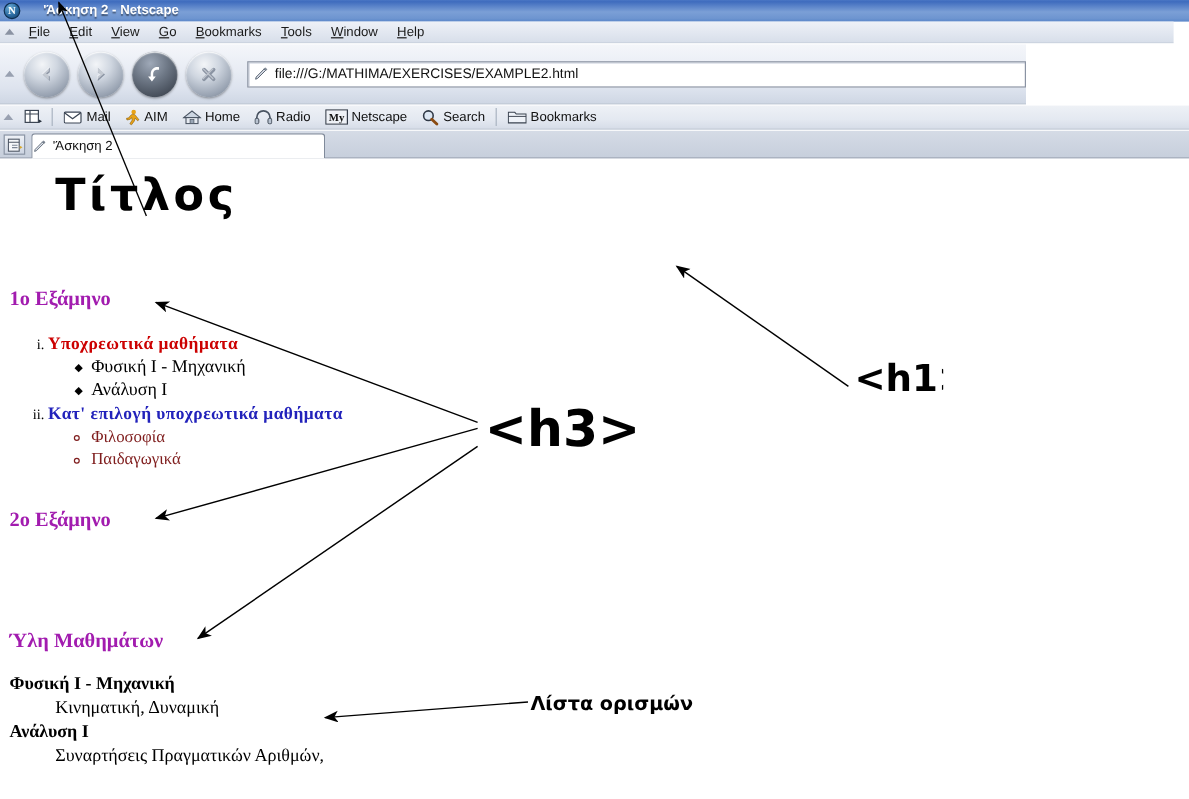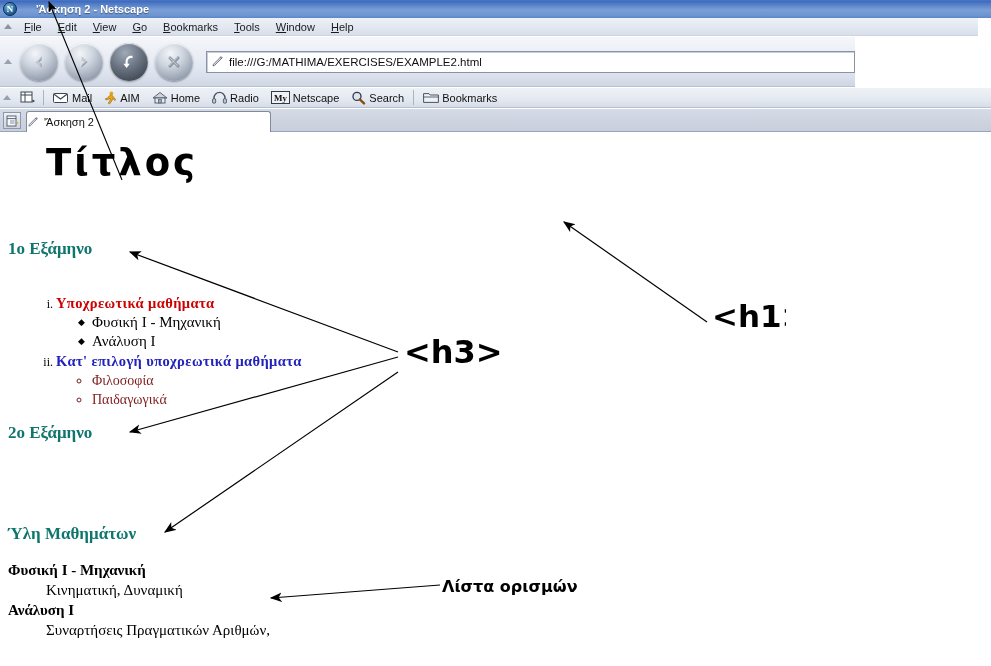--- a/index.html
+++ b/index.html
@@ -123,27 +123,27 @@
     letter-spacing:3px; white-space:nowrap;
   }
 
   .h1 {
     position:absolute; left:282px; top:4px; width:708px;
     text-align:center;
     font-family:"Liberation Serif", serif;
     font-weight:bold; font-size:28px; line-height:37px; color:#000;
   }
 
-  .h3 { font-family:"Liberation Serif", serif; font-weight:bold; font-size:17px; color:#0f766e; }
+  .h3 { font-family:"Liberation Serif", serif; font-weight:bold; font-size:17px; color:#a21caf; }
   .sem1 { position:absolute; left:8px; top:106px; }
   .sem2 { position:absolute; left:8px; top:290px; }
   .yli  { position:absolute; left:8px; top:391px; }
 
   ol.roman {
-    position:absolute; left:0px; top:146px; margin:16px; padding-left:40px;
+    position:absolute; left:0px; top:146px; margin:0; padding-left:40px;
     font-family:"Liberation Serif", serif; font-size:15px;
     list-style-type: lower-roman;
   }
   ol.roman > li { margin:0 0 1px 0; }
   ol.roman > li::marker { color:#000; font-size:12px; }
   li.req > .lbl  { color:#cc0000; font-weight:bold; font-size:14.5px; letter-spacing:.4px;}
   li.opt > .lbl  { color:#2222bb; font-weight:bold; font-size:14.5px; letter-spacing:.4px;}
 
   ul.sub { margin:1px 0 2px 0; padding-left:36px; }
   ul.sub.diamond { list-style:none; }
@@ -160,21 +160,21 @@
   }
   dl.defs dt { font-weight:bold; line-height:19px; }
   dl.defs dd { margin:0 16px 0 38px; line-height:21px; }
 
   
   .ann {
     position:absolute;
     font-family:"DejaVu Sans", sans-serif;
     font-weight:bold; color:#000;
   }
-  .ann-h3 { left:404px; top:200px; font-size:32px; letter-spacing:0px;}
+  .ann-h3 { left:404px; top:200px; font-size:42px; letter-spacing:0px;}
   .ann-h1 { left:712px; top:165px; font-size:31px; }
   .ann-dl { left:442px; top:444px; font-size:16px; }
 
   svg.overlay { position:absolute; left:0; top:0; width:991px; height:666px; pointer-events:none; }
 </style>
 </head>
 <body>
 
 <div id="app-window">
 

